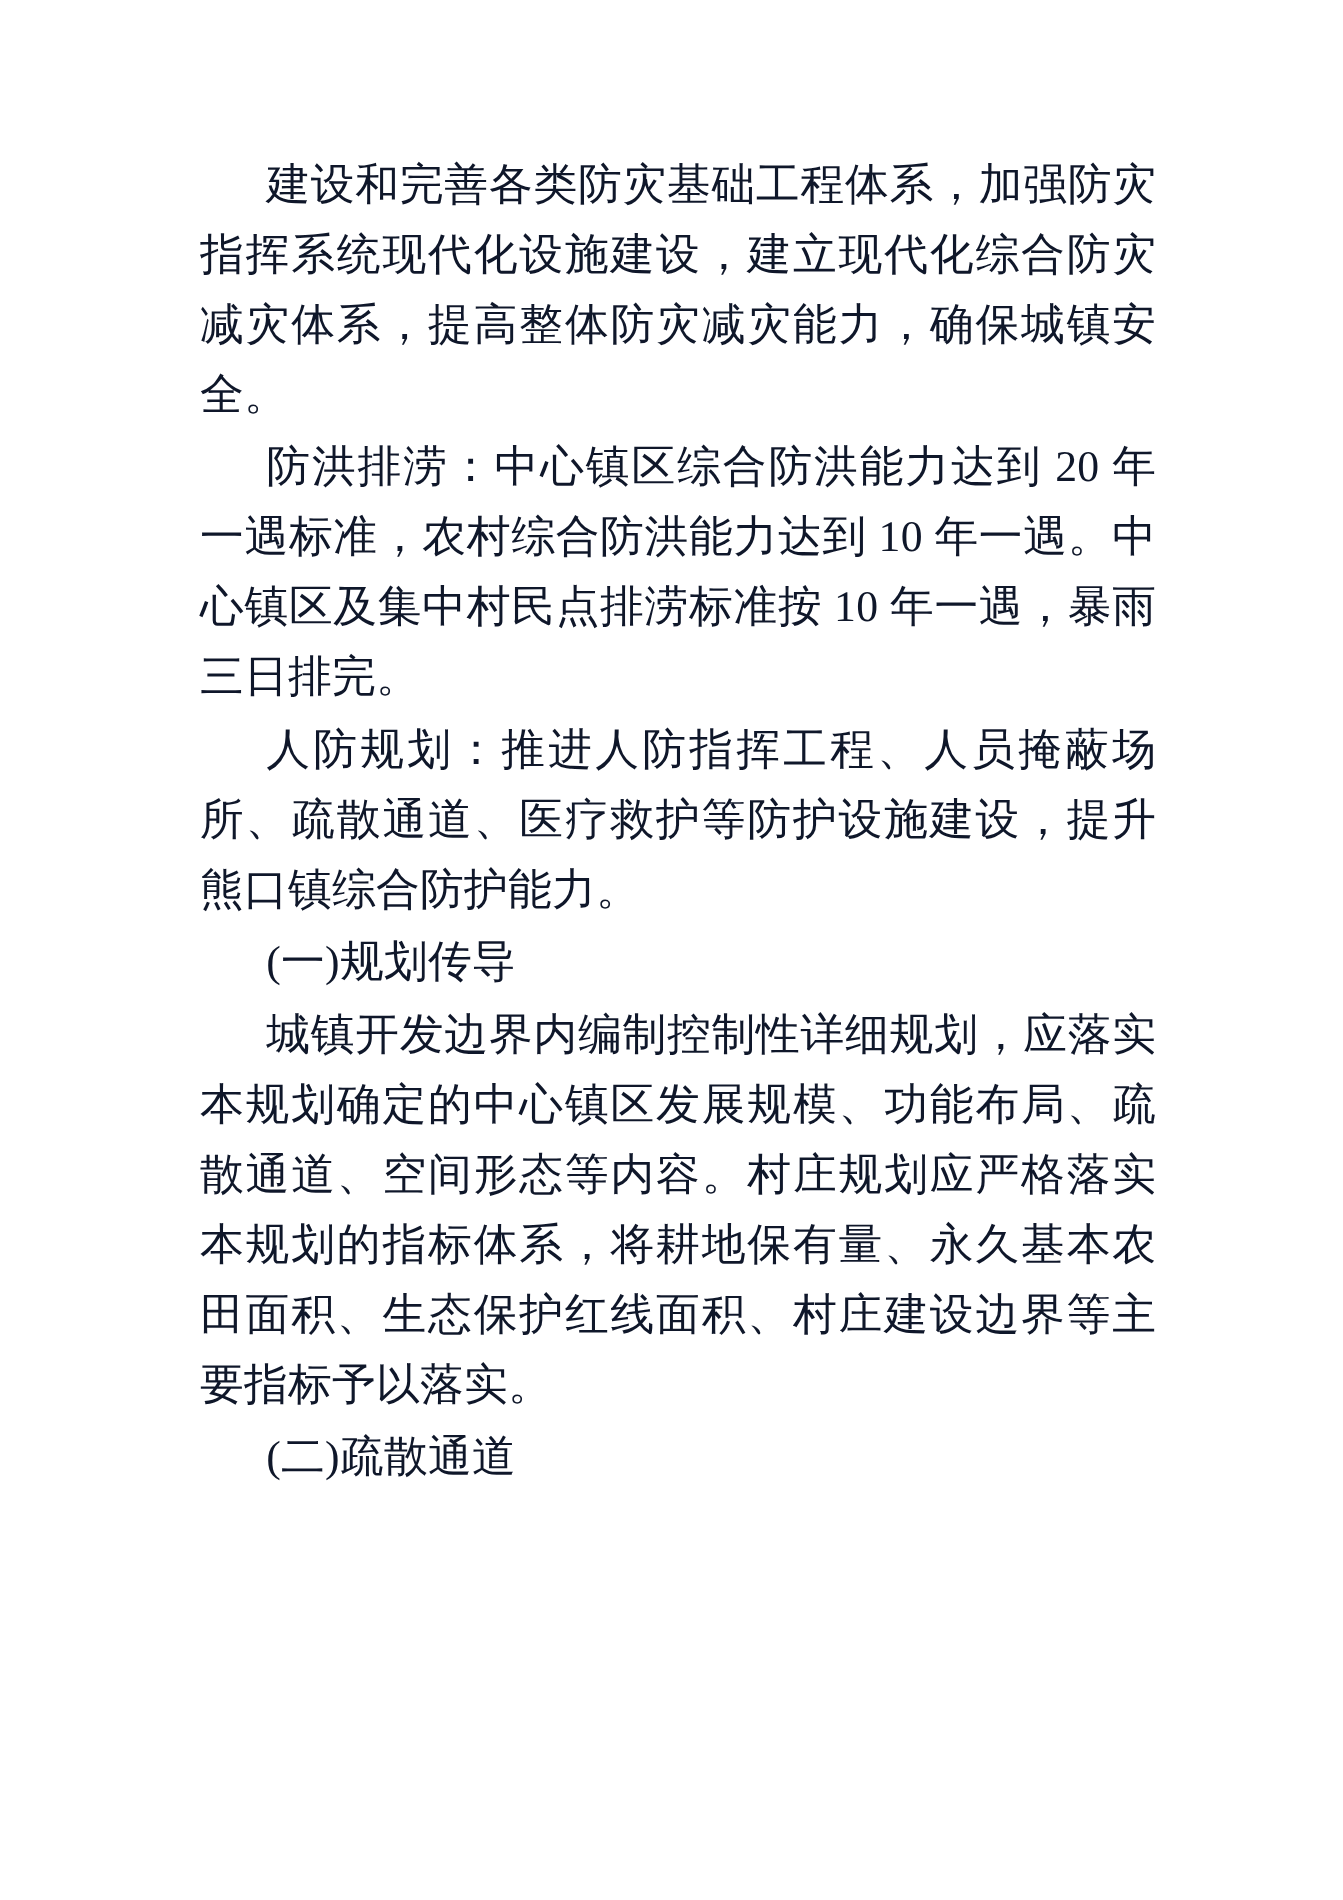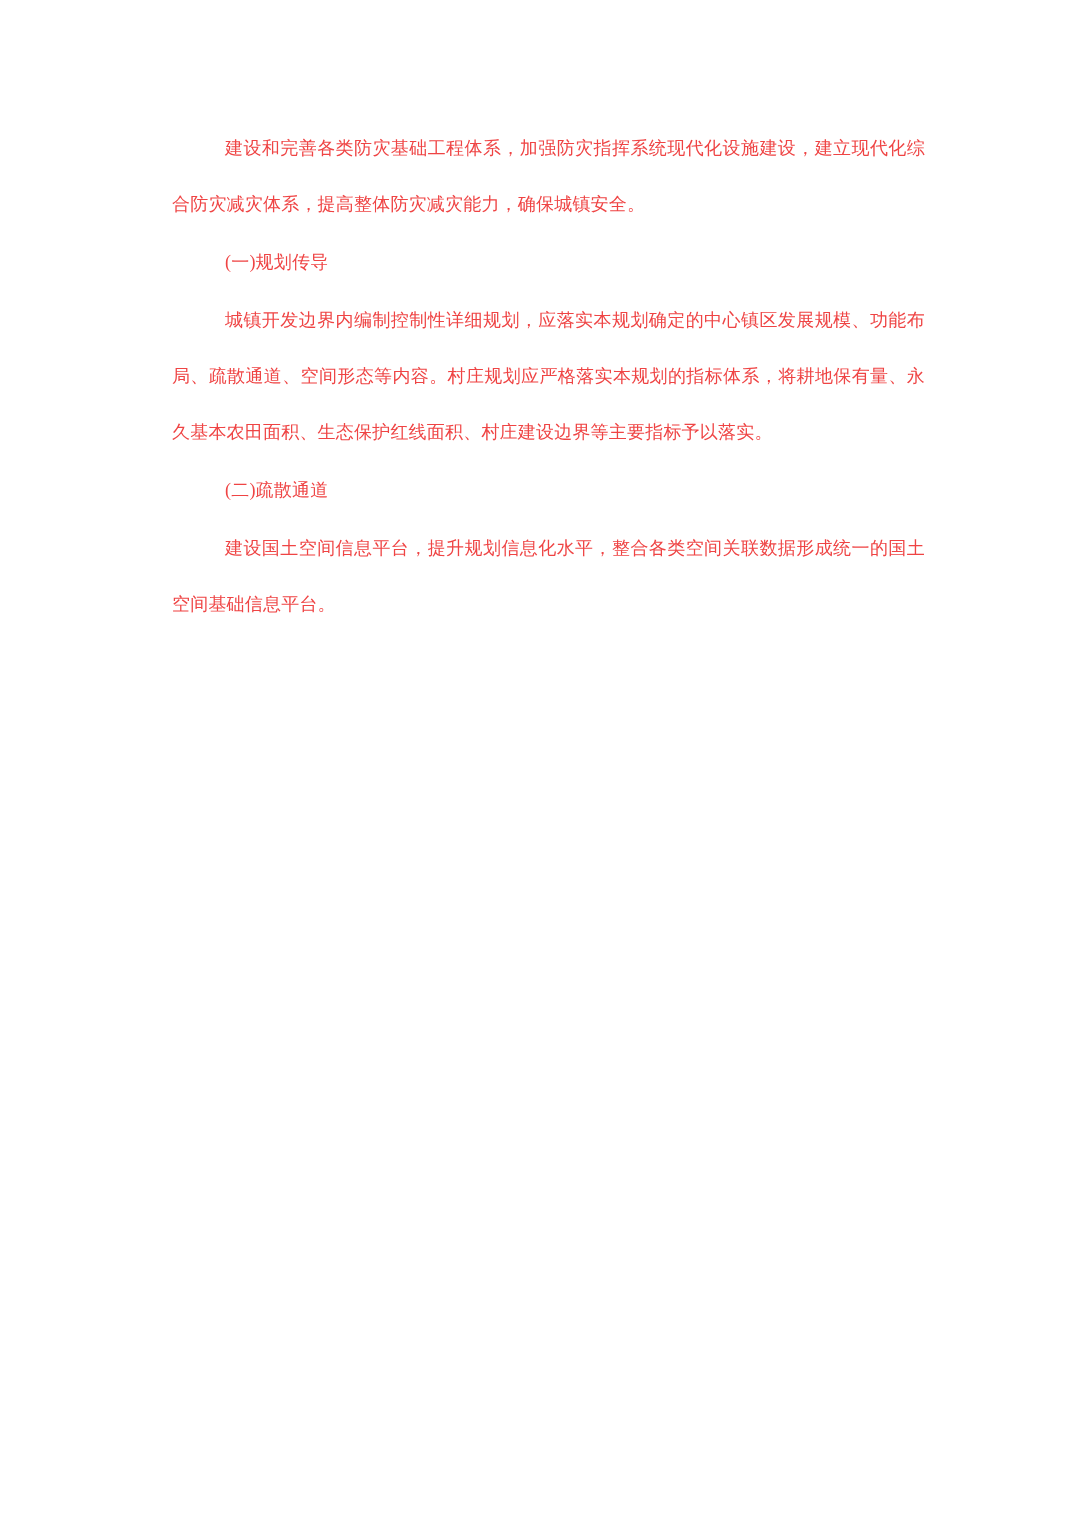--- a/index.html
+++ b/index.html
@@ -20,53 +20,54 @@
     width: 1074px;
     height: 1520px;
     background: #ffffff;
     box-sizing: border-box;
     padding: 120px 150px 0 160px;
   }
   .doc-body {
     width: 765px;
   }
   p.para {
-    margin: 0 0 2px 12px;
-    font-size: 18px;
+    margin: 0 0 2px 0;
+    font-size: 35px;
     line-height: 56px;
     text-align: justify;
     text-justify: inter-ideograph;
     letter-spacing: 0.2px;
     text-indent: 53px;
     font-family: "Liberation Serif", "DejaVu Serif", serif;
-    color: #ef4444;
+    color: #0f172a;
   }
   p.para.noindent {
     text-indent: 53px;
   }
   
   .doc-body p {
     -webkit-font-smoothing: antialiased;
   }
 </style>
 </head>
 <body>
 
 <div class="page">
   <div class="doc-body">
 
     <p class="para">建设和完善各类防灾基础工程体系，加强防灾指挥系统现代化设施建设，建立现代化综合防灾减灾体系，提高整体防灾减灾能力，确保城镇安全。</p>
 
+    <p class="para">防洪排涝：中心镇区综合防洪能力达到 20 年一遇标准，农村综合防洪能力达到 10 年一遇。中心镇区及集中村民点排涝标准按 10 年一遇，暴雨三日排完。</p>
 
+    <p class="para">人防规划：推进人防指挥工程、人员掩蔽场所、疏散通道、医疗救护等防护设施建设，提升熊口镇综合防护能力。</p>
 
 
 
     <p class="para noindent">(一)规划传导</p>
 
     <p class="para">城镇开发边界内编制控制性详细规划，应落实本规划确定的中心镇区发展规模、功能布局、疏散通道、空间形态等内容。村庄规划应严格落实本规划的指标体系，将耕地保有量、永久基本农田面积、生态保护红线面积、村庄建设边界等主要指标予以落实。</p>
 
     <p class="para noindent">(二)疏散通道</p>
 
-    <p class="para">建设国土空间信息平台，提升规划信息化水平，整合各类空间关联数据形成统一的国土空间基础信息平台。</p>
 
 
   </div>
 </div>
 
 </body></html>

